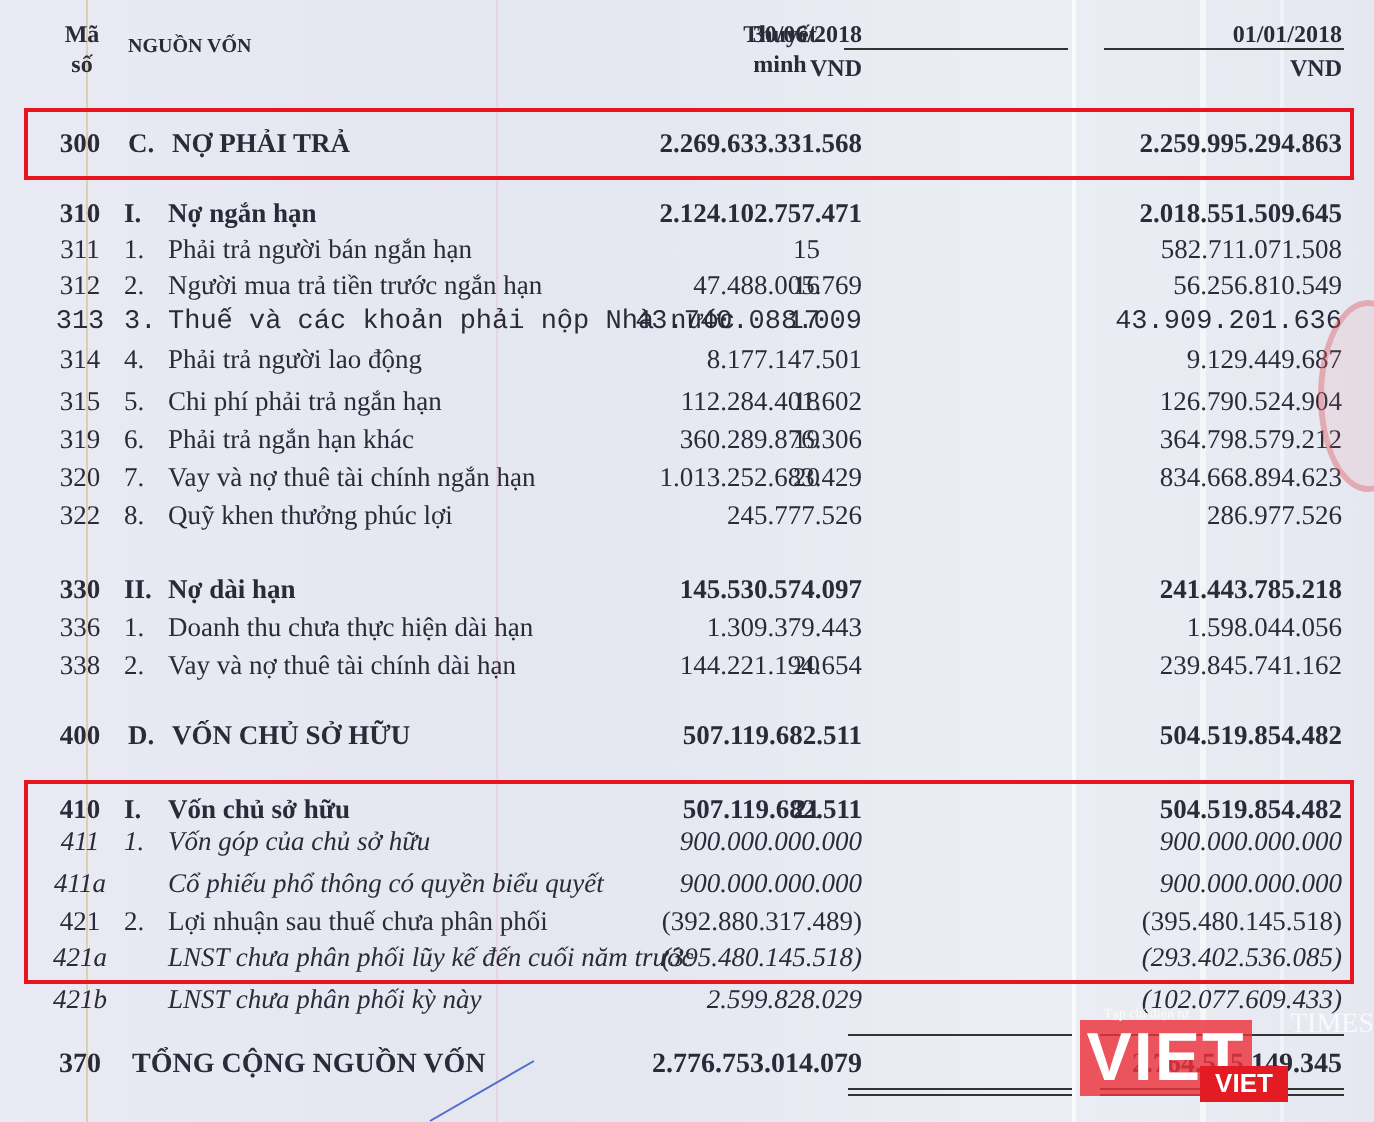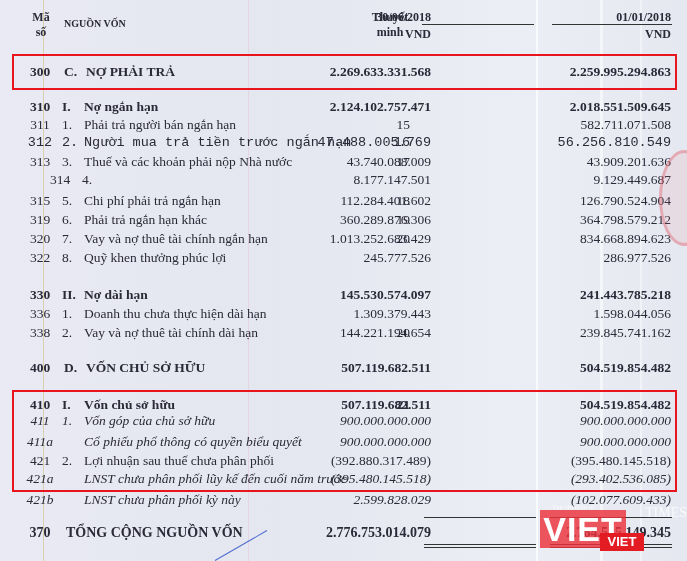--- a/index.html
+++ b/index.html
@@ -102,41 +102,42 @@
   </div>
 
   <div class="row" style="top:116px;">
     <span class="code">311</span>
     <span class="num">1.</span>
     <span class="label">Phải trả người bán ngắn hạn</span>
     <span class="note">15</span>
     <span class="v2">582.711.071.508</span>
   </div>
 
-  <div class="row" style="top:134px;font-family:Liberation Mono, monospace;">
+  <div class="row" style="top:134px;">
     <span class="code">312</span>
     <span class="num">2.</span>
     <span class="label">Người mua trả tiền trước ngắn hạn</span>
     <span class="note">16</span>
     <span class="v1">47.488.005.769</span>
     <span class="v2">56.256.810.549</span>
   </div>
 
-  <div class="row" style="top:153px;">
+  <div class="row" style="top:153px;font-family:Liberation Mono, monospace;">
     <span class="code">313</span>
     <span class="num">3.</span>
     <span class="label">Thuế và các khoản phải nộp Nhà nước</span>
     <span class="note">17</span>
     <span class="v1">43.740.088.009</span>
     <span class="v2">43.909.201.636</span>
   </div>
 
-  <div class="row" style="top:171px;margin-left:20px;">
+  <div class="row" style="top:171px;">
     <span class="code">314</span>
     <span class="num">4.</span>
+    <span class="label">Phải trả người lao động</span>
     <span class="v1">8.177.147.501</span>
     <span class="v2">9.129.449.687</span>
   </div>
 
   <div class="row" style="top:192px;">
     <span class="code">315</span>
     <span class="num">5.</span>
     <span class="label">Chi phí phải trả ngắn hạn</span>
     <span class="note">18</span>
     <span class="v1">112.284.401.602</span>

